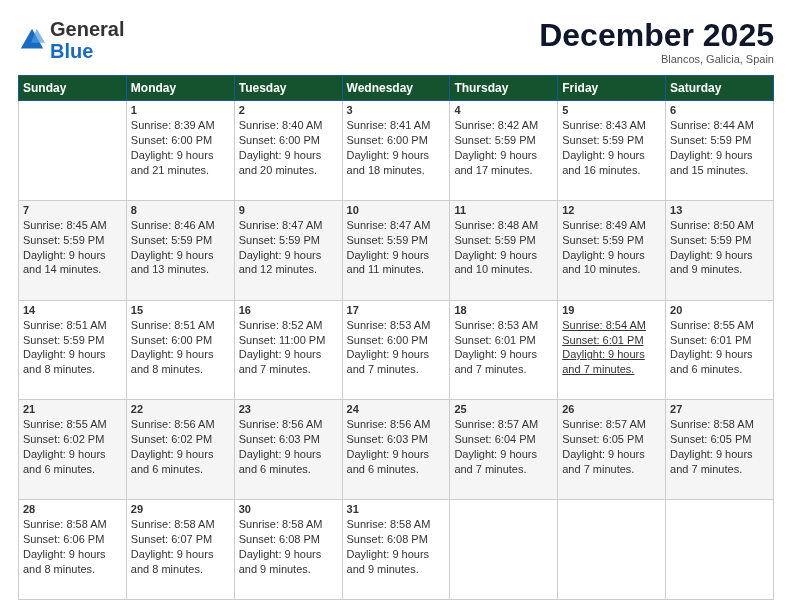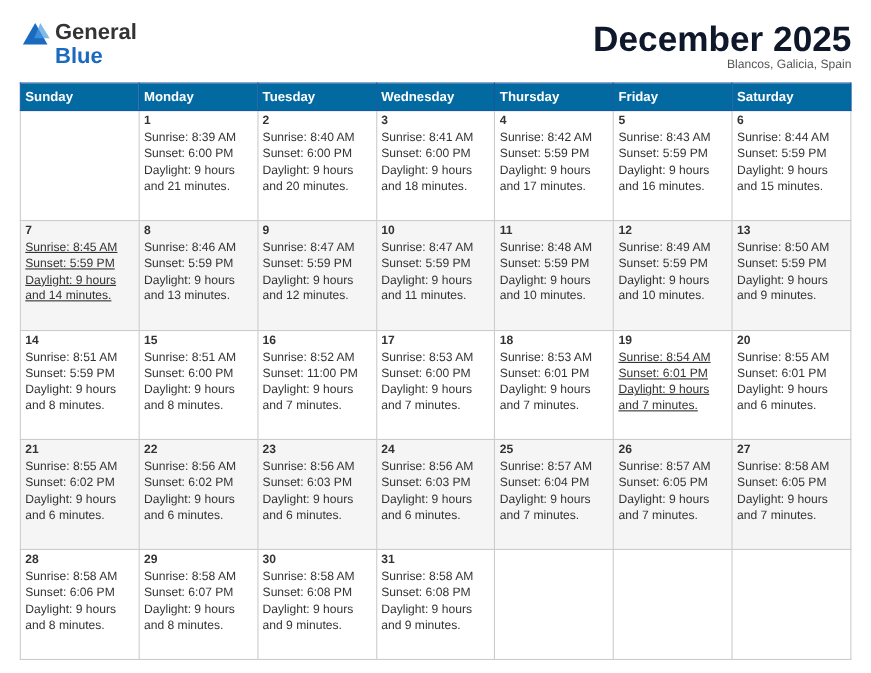--- a/index.html
+++ b/index.html
@@ -18,21 +18,21 @@
       flex-direction: column;
     }
     .header {
       display: flex;
       justify-content: space-between;
       align-items: flex-start;
       margin-bottom: 10px;
     }
     .logo {
       display: flex;
-      align-items: flex-start;
+      align-items: center;
     }
     .logo-text {
       font-size: 20px;
       font-weight: bold;
       color: #333;
       line-height: 1.1;
     }
     .logo-text .blue { color: #1a6abf; }
     .logo-icon {
       width: 28px;
@@ -53,21 +53,21 @@
       color: #555;
     }
     .calendar {
       flex: 1;
       border: 1px solid #ccc;
       border-collapse: collapse;
       width: 100%;
       table-layout: fixed;
     }
     .calendar th {
-      background: #0369a1;
+      background: #14532d;
       color: #fff;
       font-size: 12px;
       font-weight: bold;
       padding: 5px 4px;
       text-align: left;
       border: 1px solid #1558a0;
     }
     .calendar td {
       border: 1px solid #ccc;
       vertical-align: top;
@@ -165,21 +165,21 @@
           <td>
             <span class="day-number">6</span>
             <div class="cell-text" style="white-space: pre-line;">Sunrise: 8:44 AM
 Sunset: 5:59 PM
 Daylight: 9 hours and 15 minutes.</div>
           </td>
         </tr>
         <tr class="row-shaded">
           <td>
             <span class="day-number">7</span>
-            <div class="cell-text" style="white-space: pre-line; text-decoration: underline;">Sunrise: 8:45 AM
+            <div class="cell-text" style="white-space: pre-line;">Sunrise: 8:45 AM
 Sunset: 5:59 PM
 Daylight: 9 hours and 14 minutes.</div>
           </td>
           <td>
             <span class="day-number">8</span>
             <div class="cell-text" style="white-space: pre-line;">Sunrise: 8:46 AM
 Sunset: 5:59 PM
 Daylight: 9 hours and 13 minutes.</div>
           </td>
           <td>

